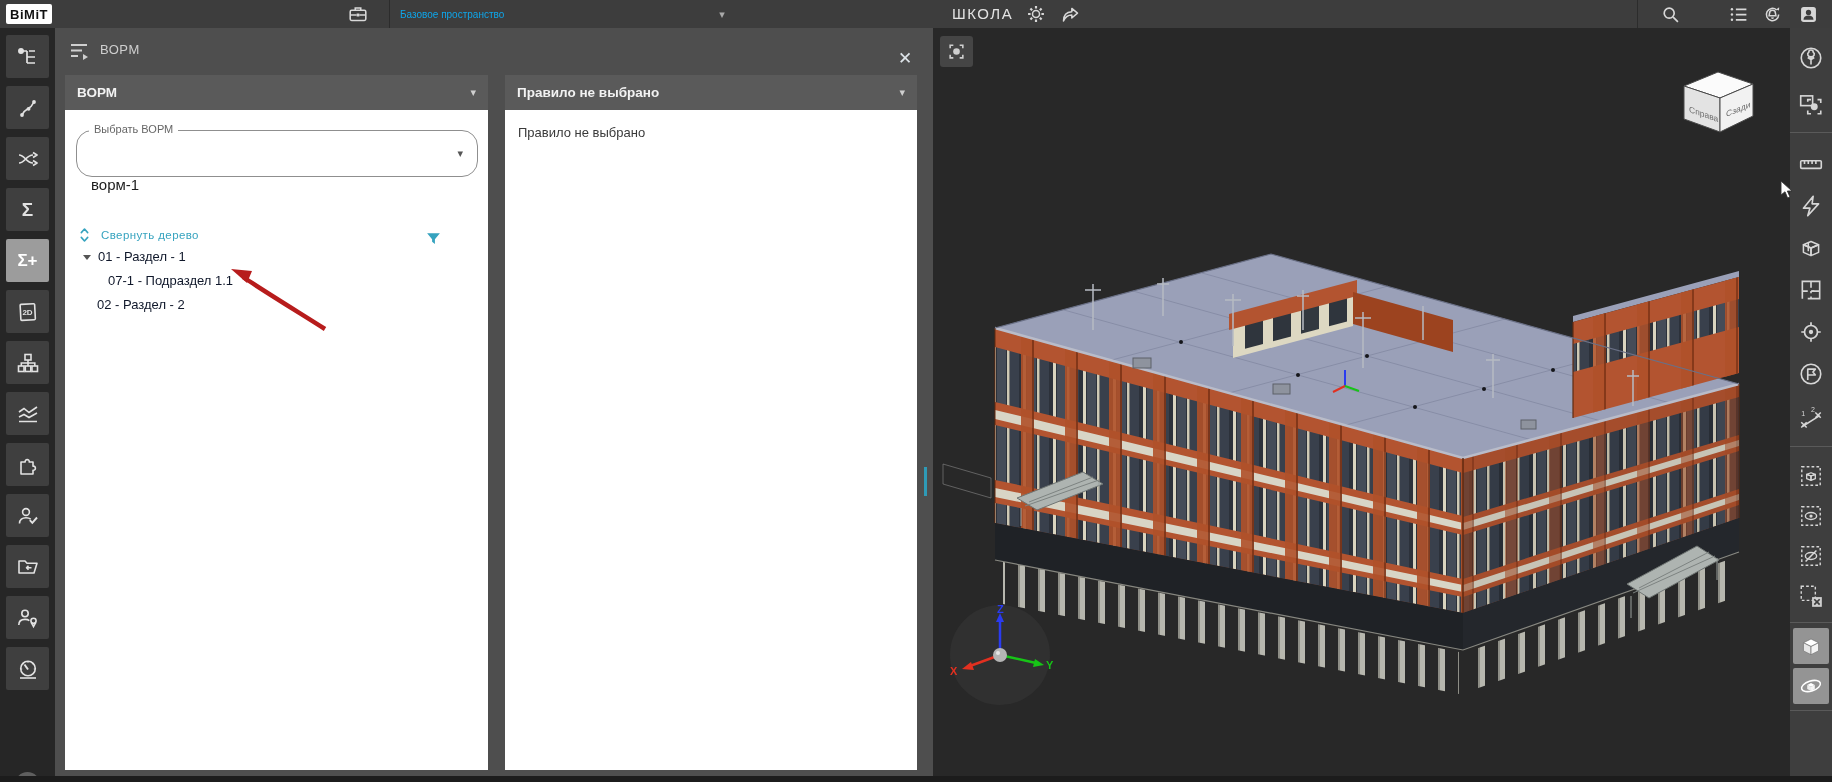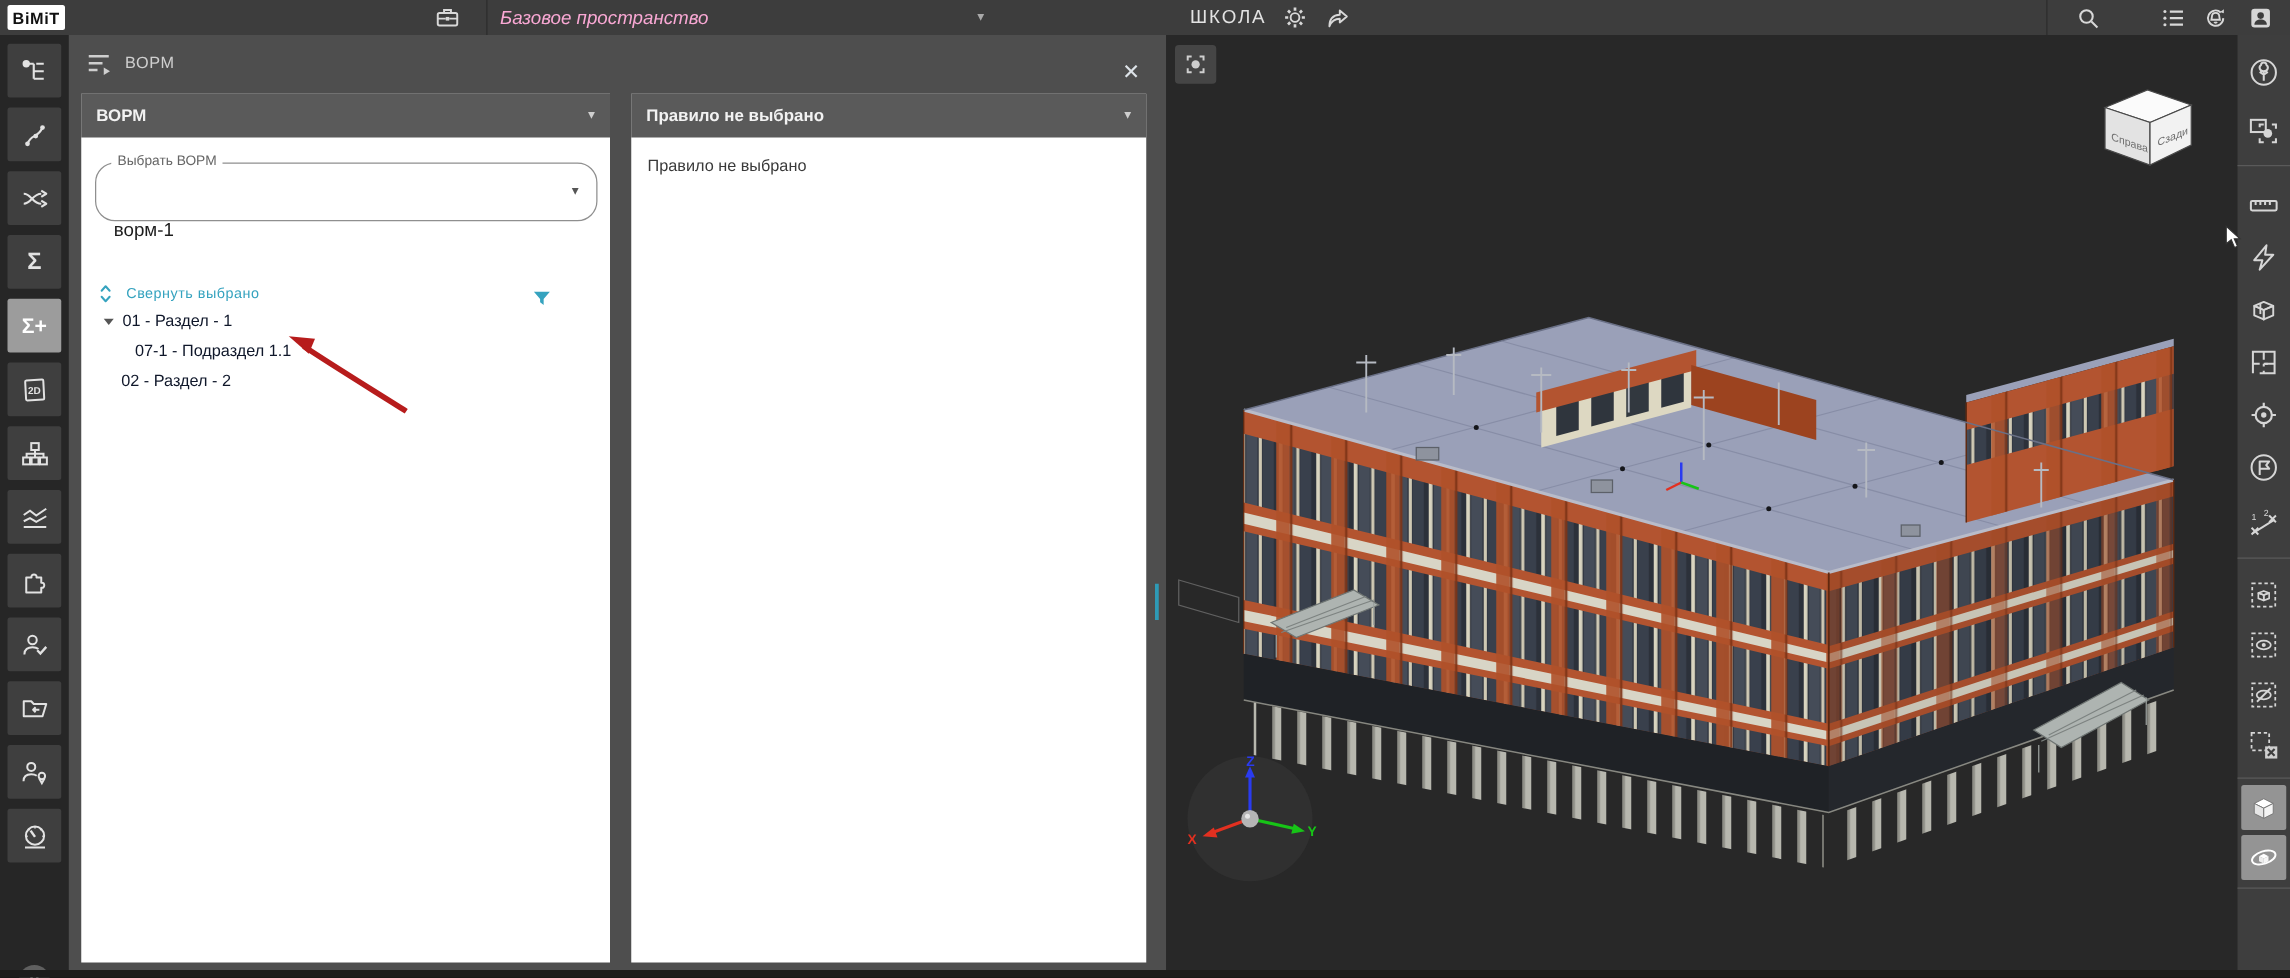--- a/index.html
+++ b/index.html
@@ -7,21 +7,21 @@
   #app{position:relative;width:1832px;height:782px;background:#262626;overflow:hidden;}
   .abs{position:absolute;}
 
   
   #topbar{left:0;top:0;width:1832px;height:28px;background:#3d3d3d;display:flex;align-items:center;}
   #logo{left:6px;top:4px;width:46px;height:20px;background:#fff;border-radius:2px;
         display:flex;align-items:center;justify-content:center;font-weight:bold;font-size:13px;color:#111;letter-spacing:.5px;}
   .tb-div{top:0;width:1px;height:28px;background:#2c2c2c;}
   .tb-ic{display:flex;align-items:center;justify-content:center;width:28px;height:28px;cursor:pointer;}
   .tb-ic svg{display:block;}
-  #ws-label{color:#f9a8d4;font-size:15px;font-style:italic;}
+  #ws-label{color:#0ea5e9;font-size:10px;}
   #proj-title{color:#e3e3e3;font-size:15px;letter-spacing:1.5px;}
   .caret{color:#a9a9a9;font-size:11px;line-height:1;}
 
   
   #sidebar{left:0;top:28px;width:55px;height:748px;background:#262626;}
   .sb-btn{left:6px;width:43px;height:43px;background:#3f3f3f;border-radius:2px;
           display:flex;align-items:center;justify-content:center;cursor:pointer;}
   .sb-btn.active{background:#9c9c9c;}
   .sb-glyph{color:#e2e2e2;font-size:19px;font-weight:bold;}
   .sb-btn.active .sb-glyph{color:#fff;}
@@ -271,21 +271,21 @@
         <span class="val">ворм-1</span>
         <span class="caret">▾</span>
       </div>
 
       <div class="abs" style="left:13px;top:152px;display:flex;align-items:center;gap:10px;">
         <svg width="13" height="16" viewBox="0 0 16 20">
           <g fill="none" stroke="#36a3bf" stroke-width="2" stroke-linejoin="round" stroke-linecap="round">
             <path d="M4,7 L8,2.5 L12,7 M4,13 L8,17.5 L12,13"></path>
           </g>
         </svg>
-        <span class="link-teal">Свернуть выбрано</span>
+        <span class="link-teal">Свернуть дерево</span>
       </div>
       <svg class="abs" style="left:360px;top:155px;" width="17" height="18" viewBox="0 0 24 24">
         <path d="M3,4 h18 l-7,8.2 V19 l-4,-3 v-3.8 Z" fill="#36a3bf"></path>
       </svg>
 
       <div class="tree-row" style="left:17px;top:146px;"></div>
       <div class="tree-row" style="left:17px;top:174px;display:flex;align-items:center;gap:6px;">
         <svg width="10" height="8" viewBox="0 0 10 8">
           <path d="M1,2 L5,7 L9,2 Z" fill="#555"></path>
         </svg>

